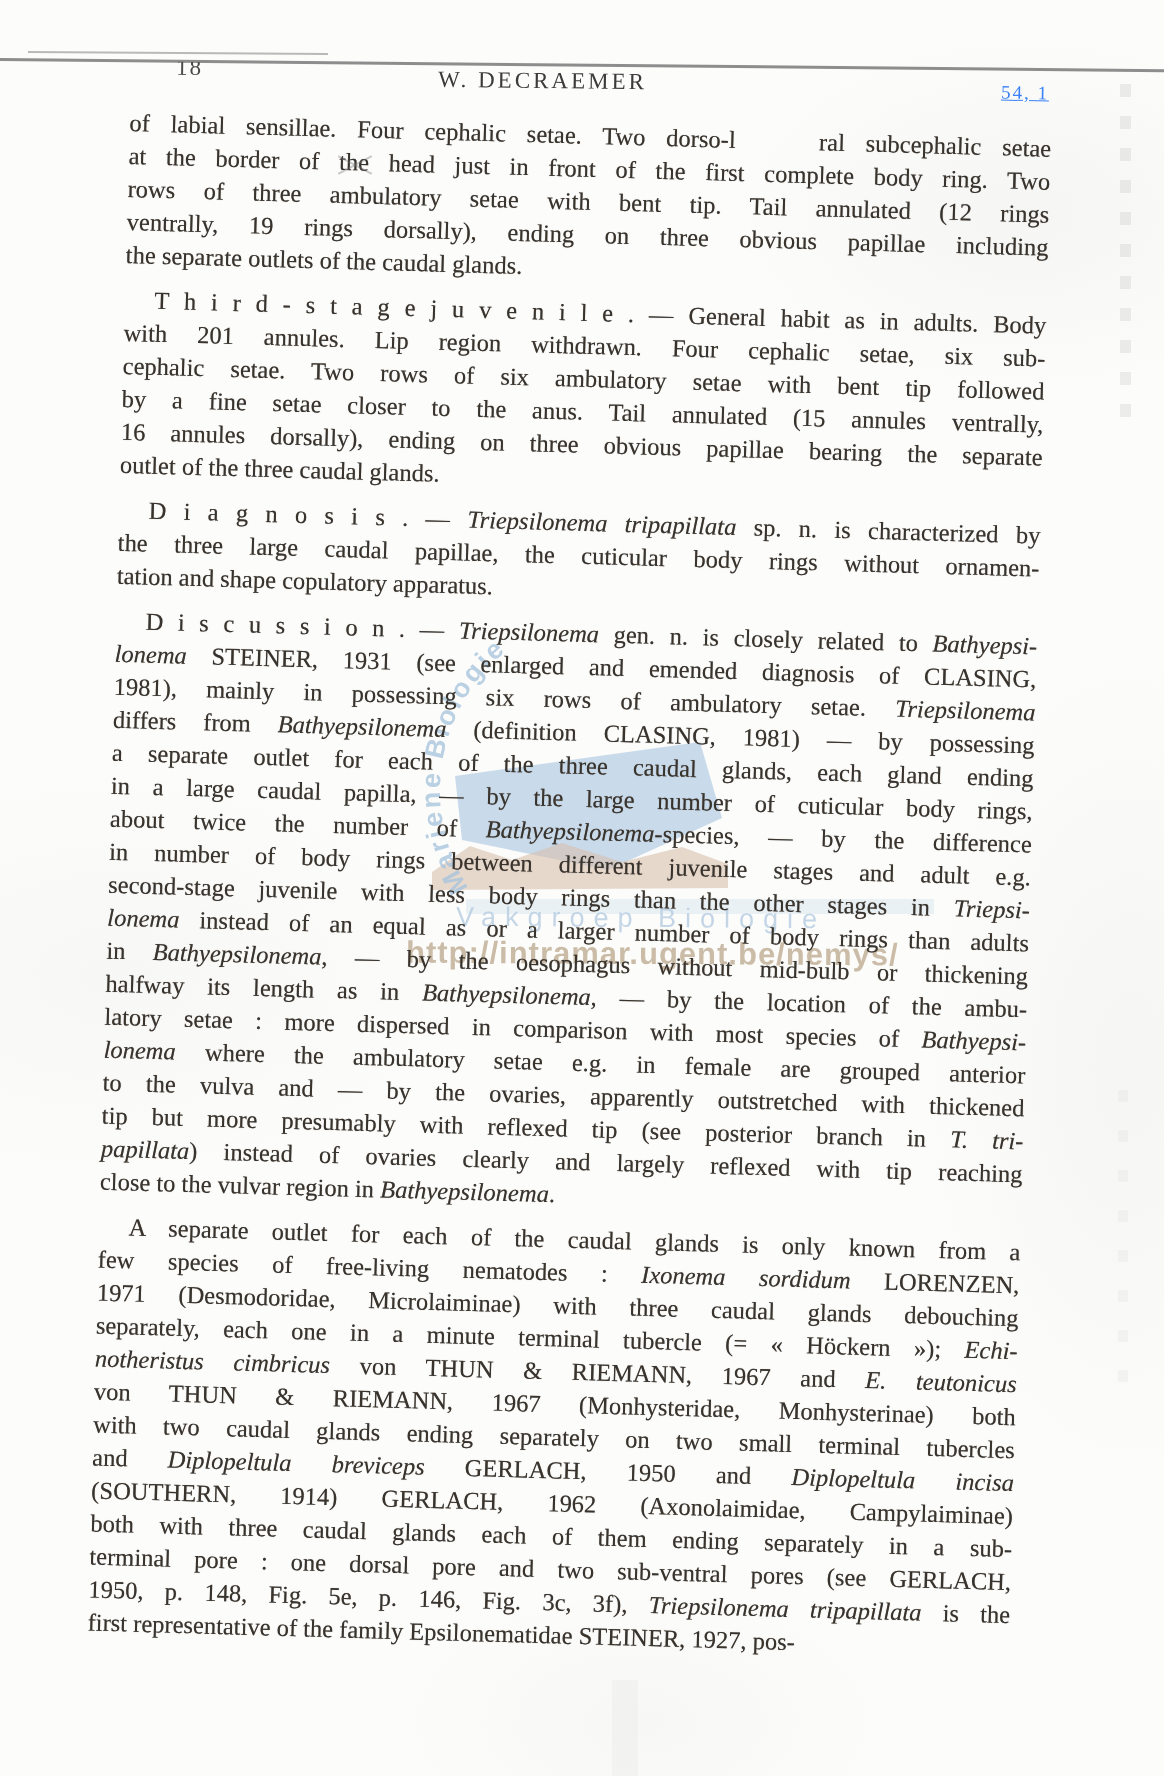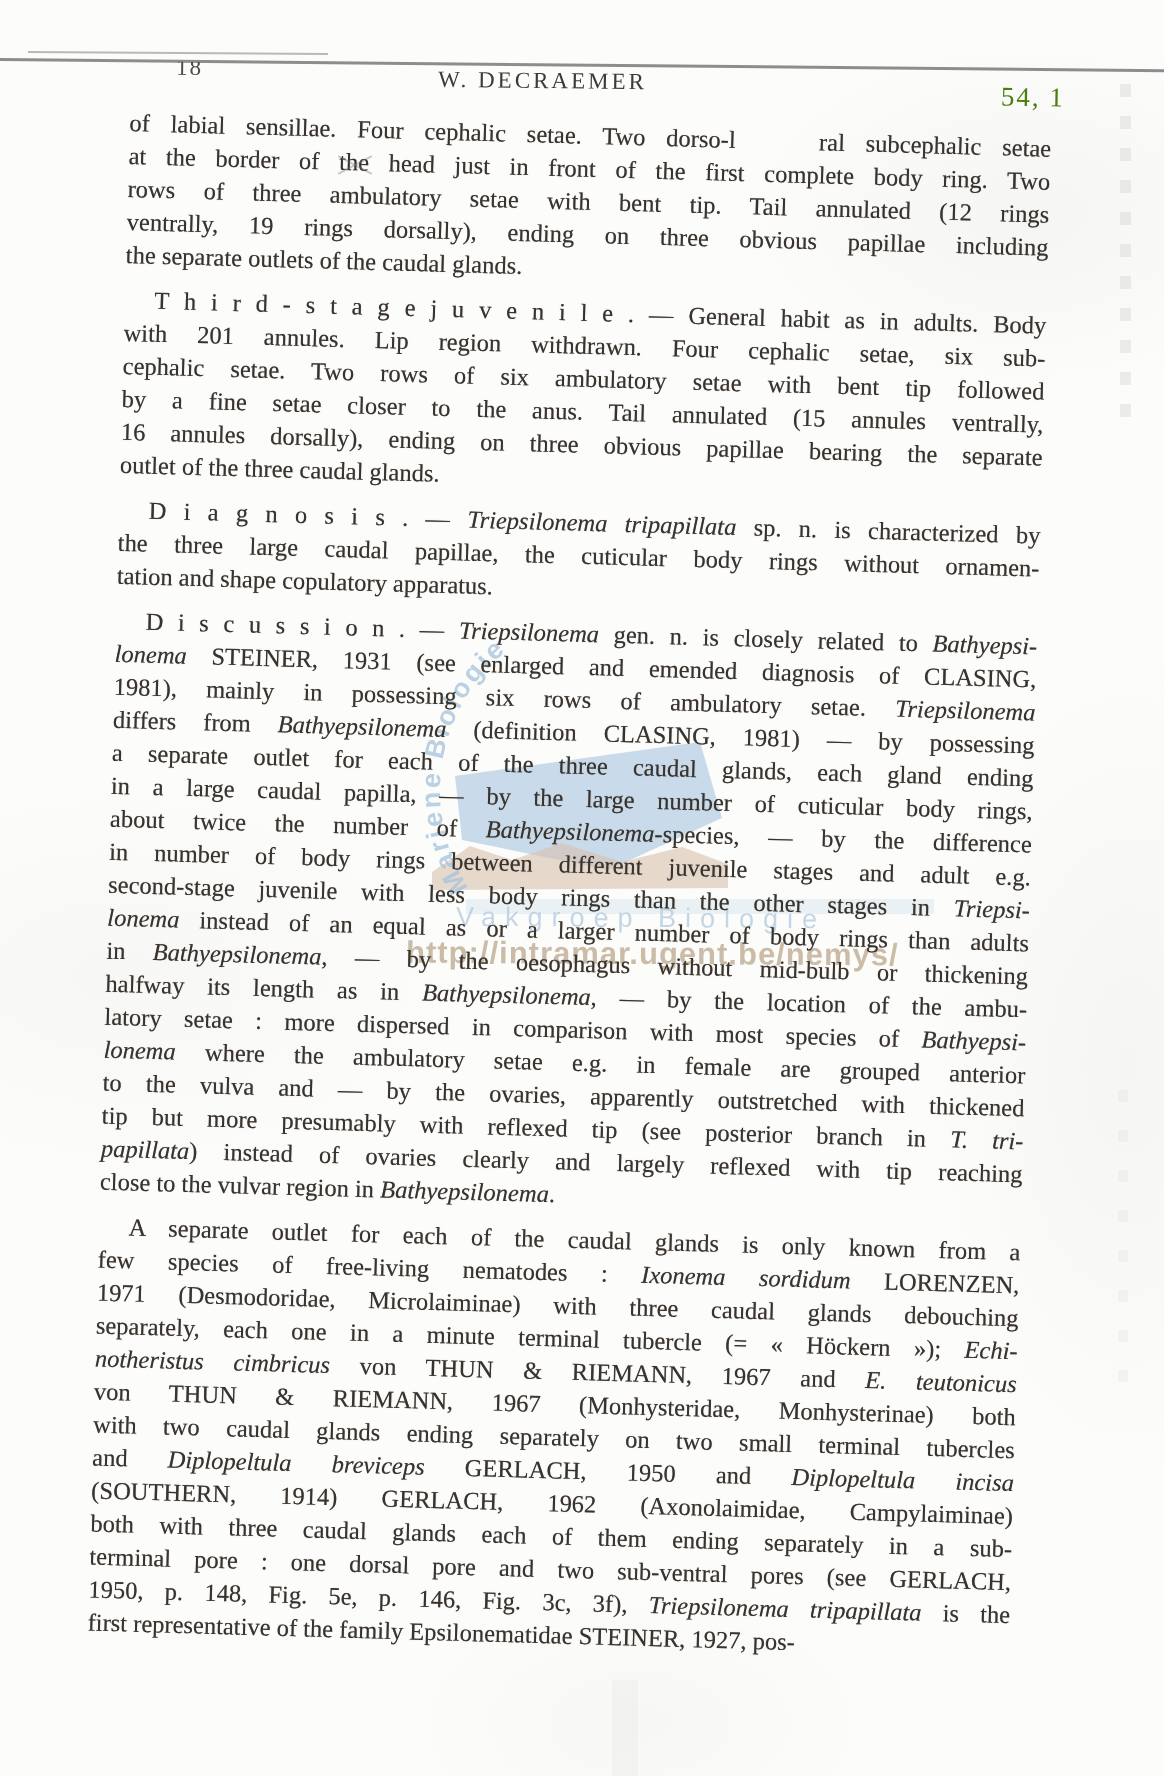--- a/index.html
+++ b/index.html
@@ -31,22 +31,22 @@
     margin-left:48px;
   }
   .page-number-clip span{
     display:block;margin-top:-7px;font-size:23px;color:#4a4a4a;letter-spacing:2px;
   }
   .running-head{
     position:absolute;left:438px;top:68px;font-size:23px;color:#3d3b38;
     letter-spacing:3px;transform:rotate(0.7deg);
   }
   .issue-ref{
-    position:absolute;left:1001px;top:82px;font-size:27px;color:#4d7c0f;
-    letter-spacing:2px;transform:rotate(0.9deg);
+    position:absolute;left:1001px;top:82px;font-size:19px;color:#3b82f6;
+    letter-spacing:2px;transform:rotate(0.9deg);text-decoration:underline;
   }
   
   #text-block{
     position:absolute;left:130px;top:106px;width:922px;
     transform:rotate(1.6deg);transform-origin:0 0;
     font-size:24.5px;line-height:33px;color:#38332d;
     text-shadow:0 0 0.7px rgba(70,64,56,.65);
     z-index:3;
   }
   .para{margin:0 0 12px 0;}

